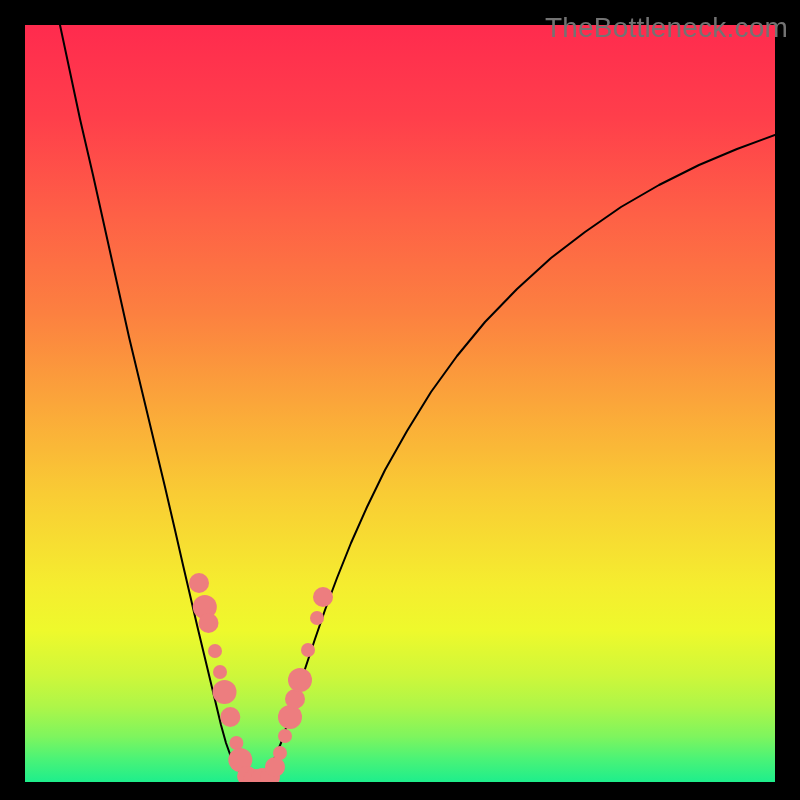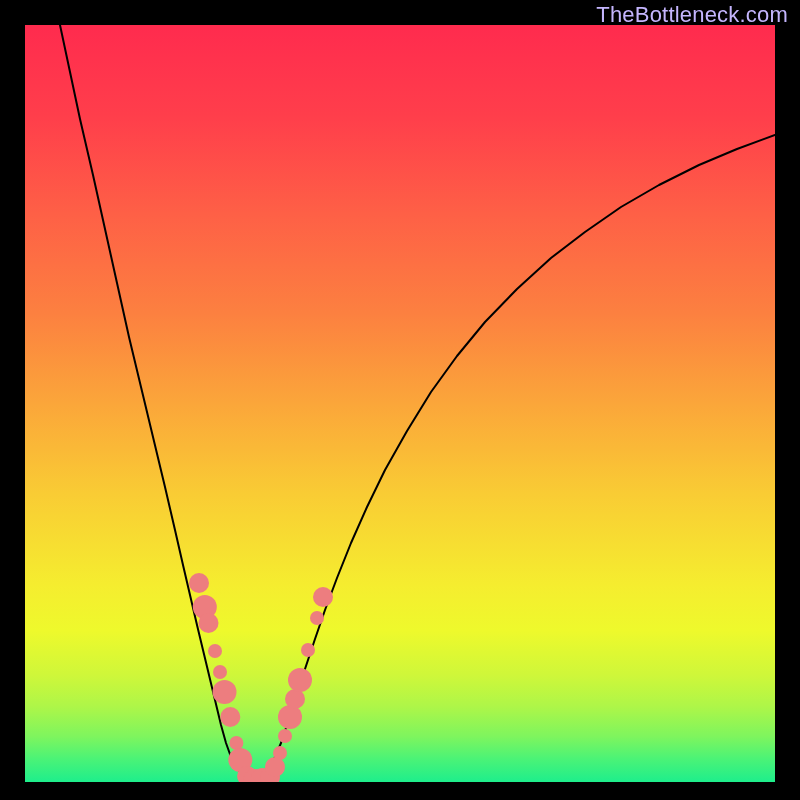--- a/index.html
+++ b/index.html
@@ -31,24 +31,24 @@
   }
   .curve-svg {
     position: absolute;
     left: 0; top: 0;
     width: 100%;
     height: 100%;
   }
   .watermark {
     position: absolute;
     right: 12px;
-    top: 2px;
+    top: 12px;
     font-family: Arial, Helvetica, sans-serif;
-    font-size: 22px;
-    color: #c4b5fd;
+    font-size: 28px;
+    color: #737373;
     letter-spacing: 0.2px;
     user-select: none;
   }
 </style>
 </head>
 <body>
 
 <div class="stage">
 
   <div class="plot-rect">

